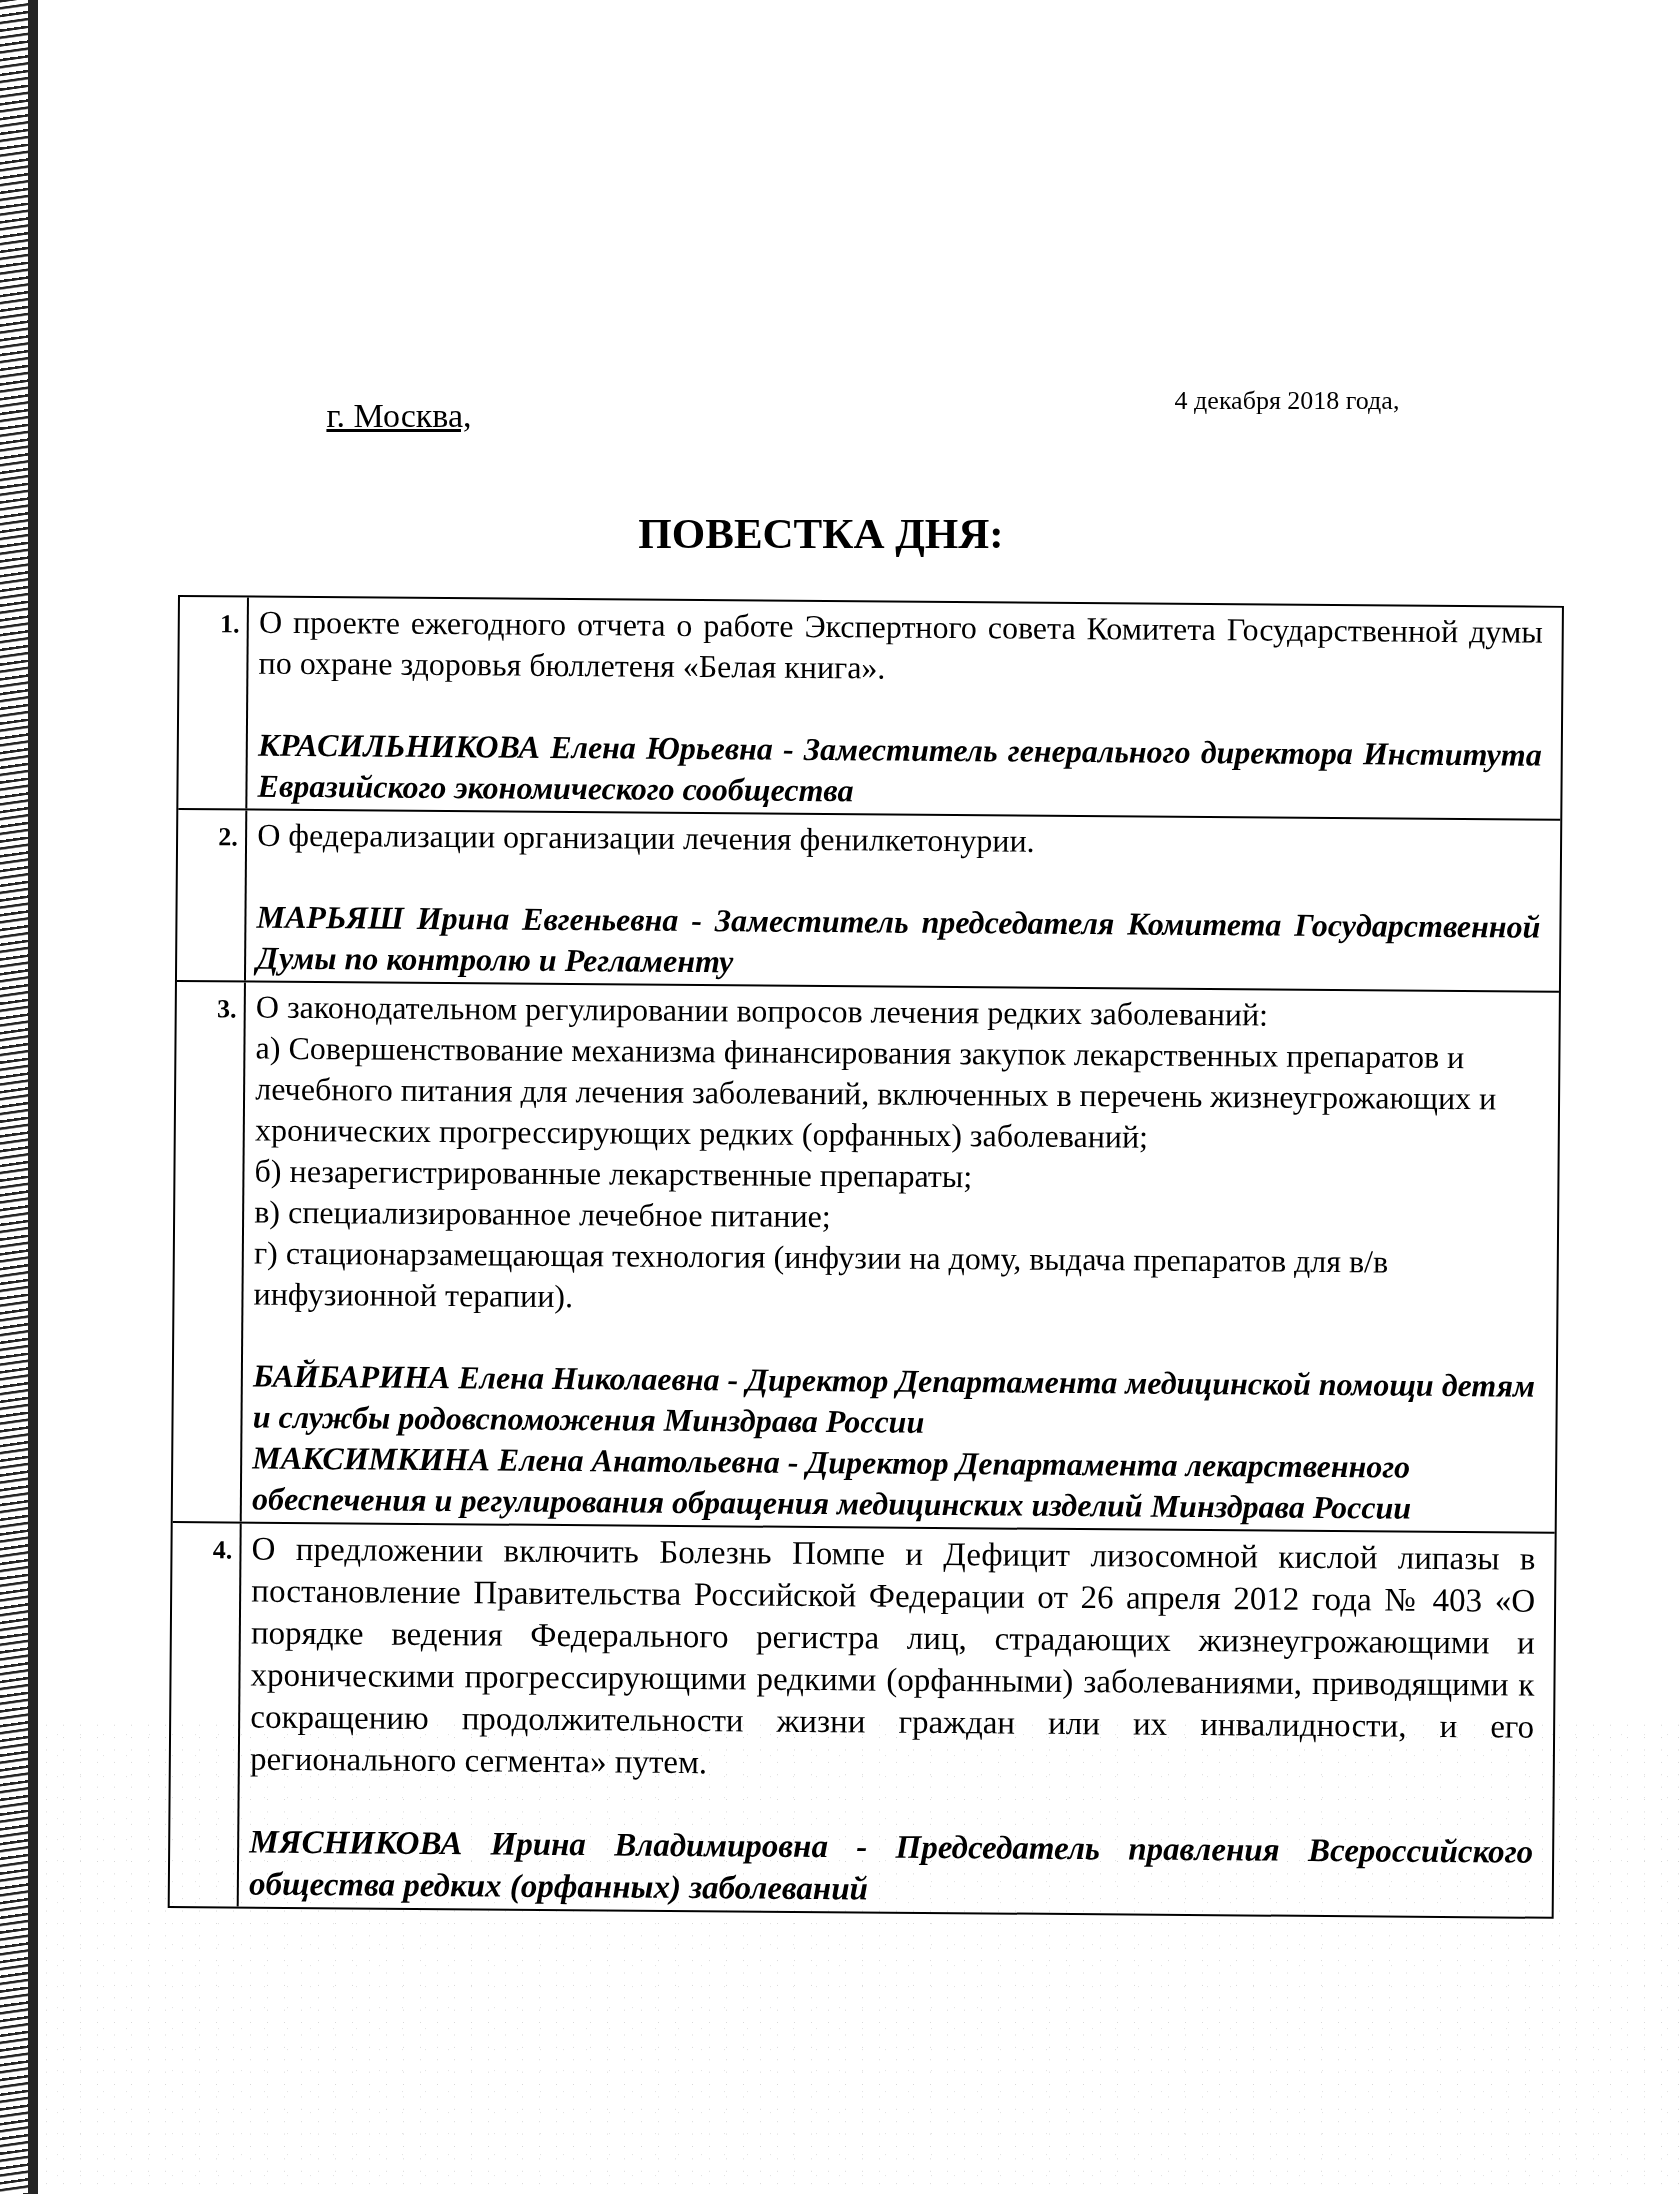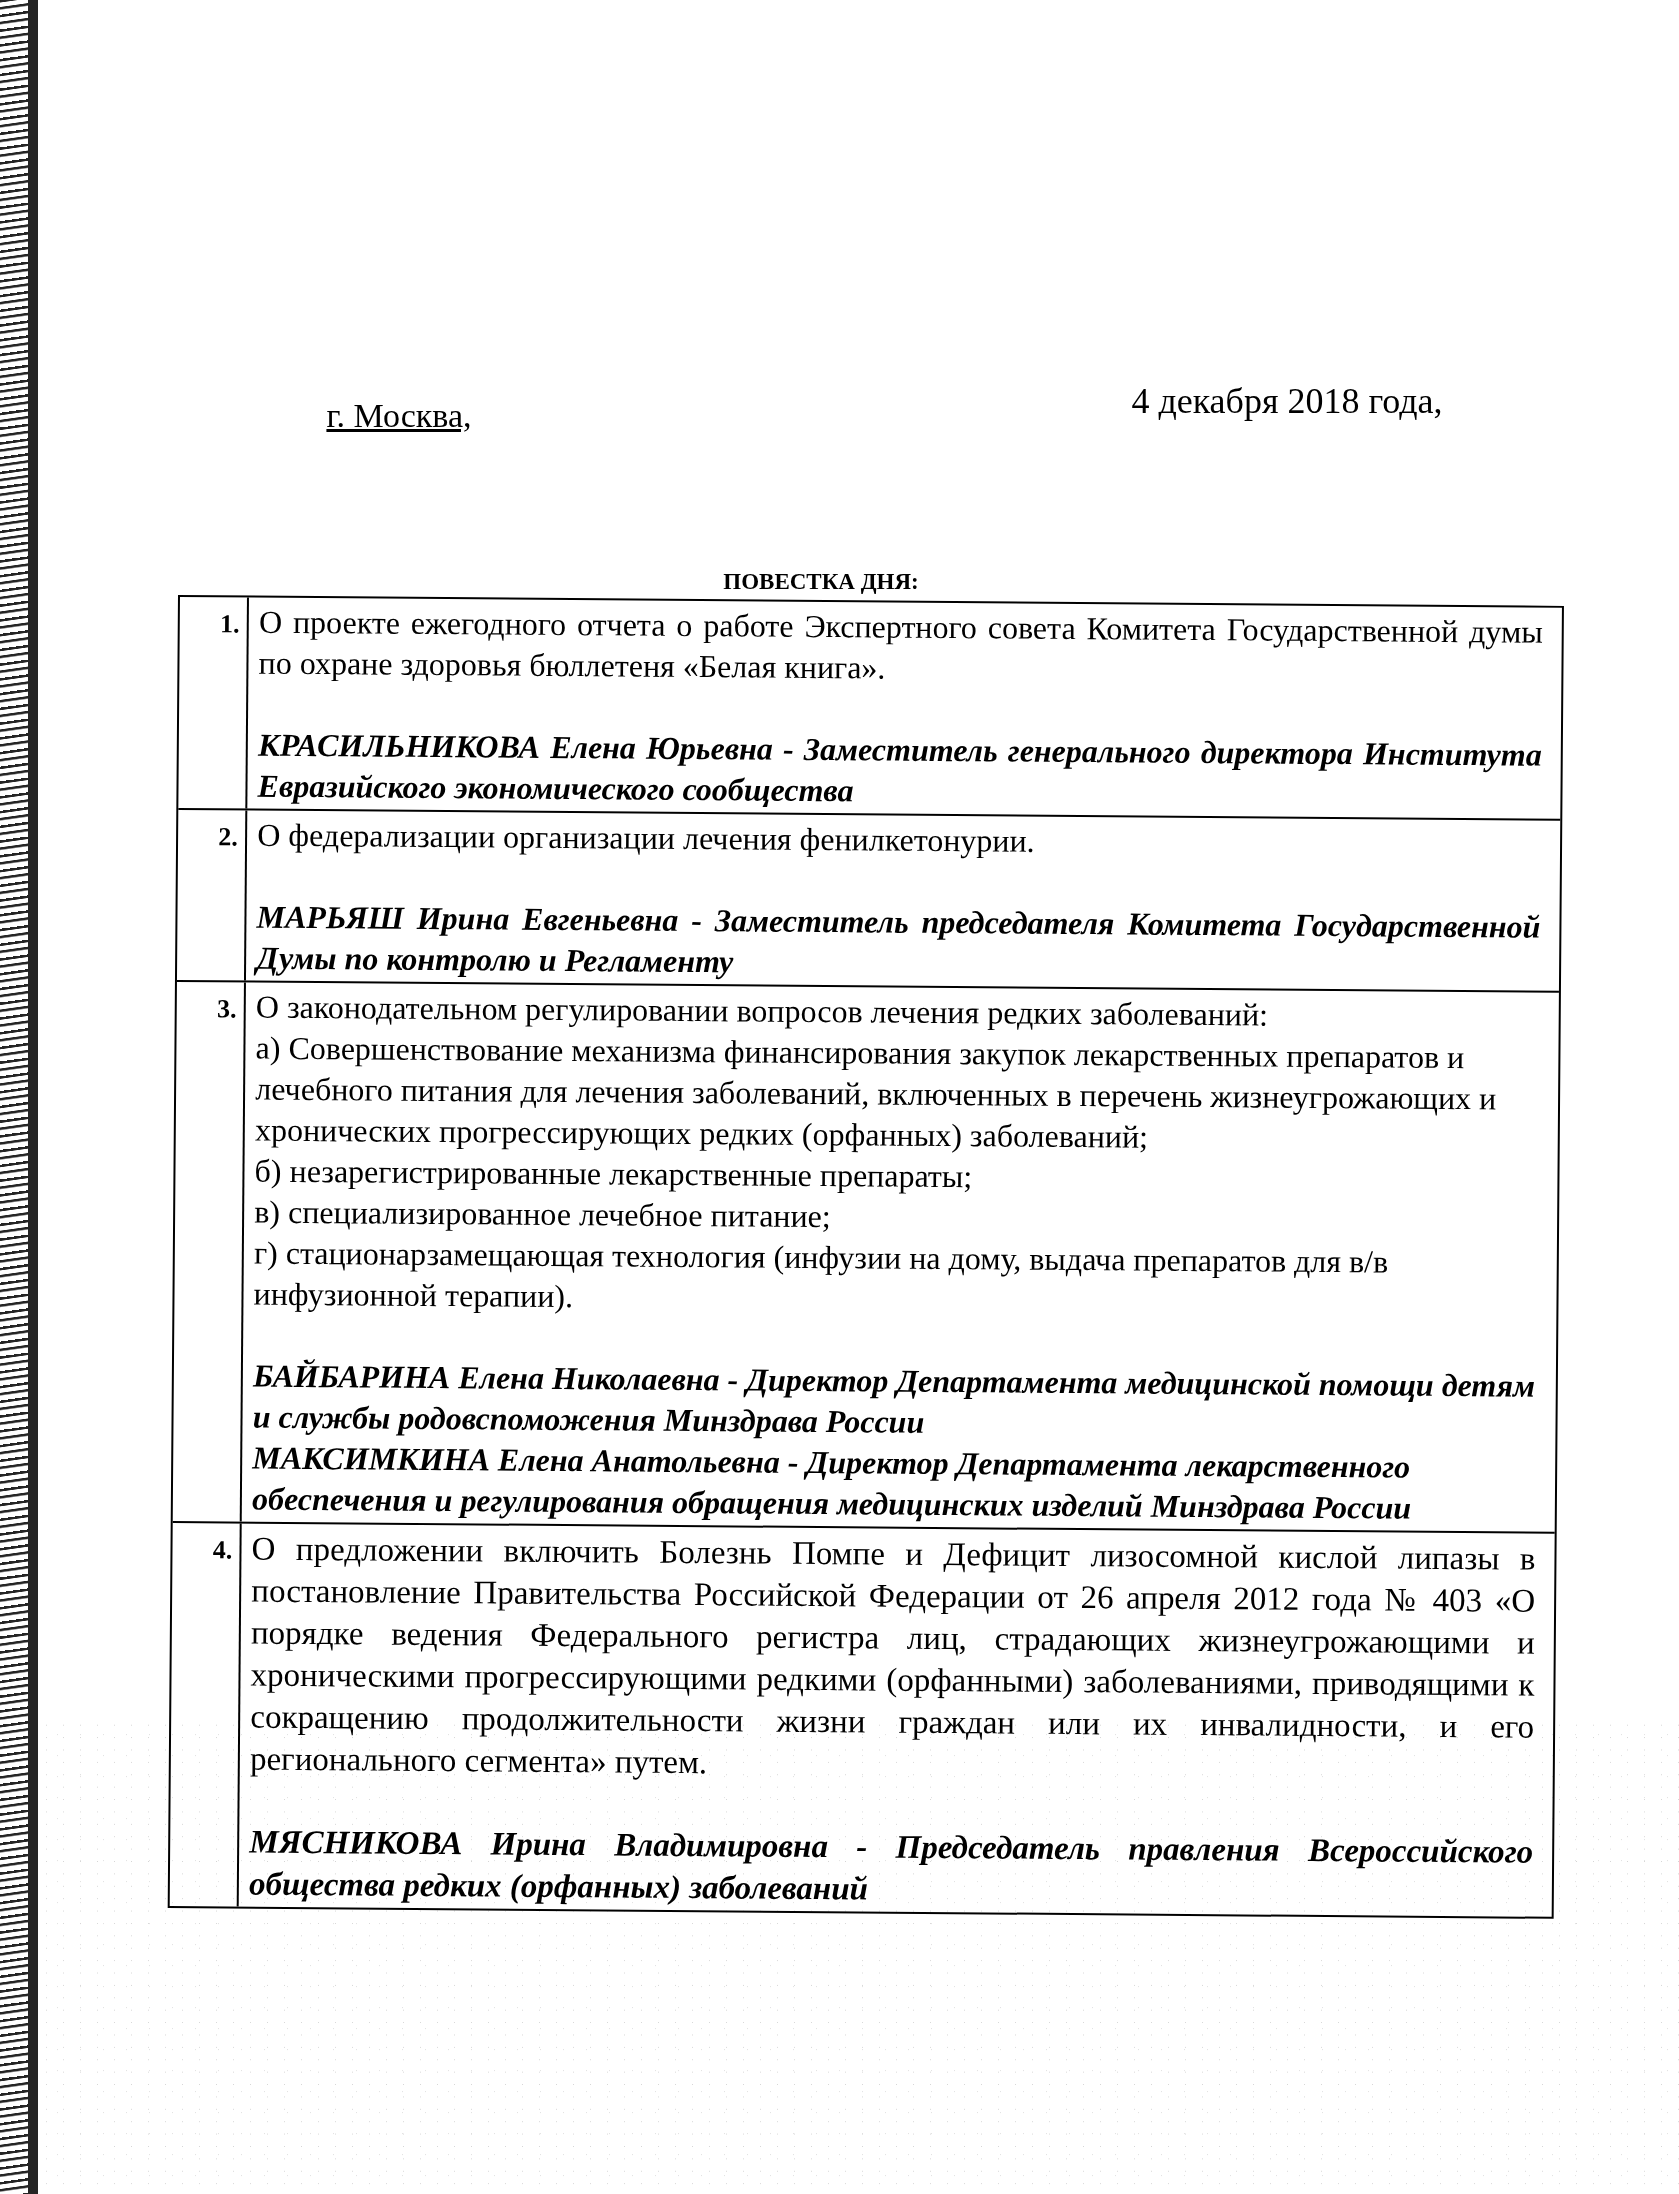--- a/index.html
+++ b/index.html
@@ -80,35 +80,34 @@
     font-size: 34px;
     line-height: 44px;
     text-decoration: underline;
   }
   .meta-right {
     position: absolute;
     left: 1082px;
     top: 379px;
     width: 410px;
     text-align: center;
-    font-size: 36px;
+    font-size: 26px;
     line-height: 44px;
   }
   .agenda-title {
     position: absolute;
     left: 0;
     top: 512px;
     width: 1547px;
     text-align: center;
     font-weight: bold;
-    font-size: 23px;
+    font-size: 43px;
     line-height: 44px;
     padding-left: 95px;
     box-sizing: border-box;
-    margin-top: 48px;
   }
   .agenda-table {
     position: absolute;
     left: 178px;
     top: 595px;
     width: 1382px;
     border: 2.9px solid #000;
     border-collapse: collapse;
     transform: rotate(0.45deg);
     transform-origin: top left;

